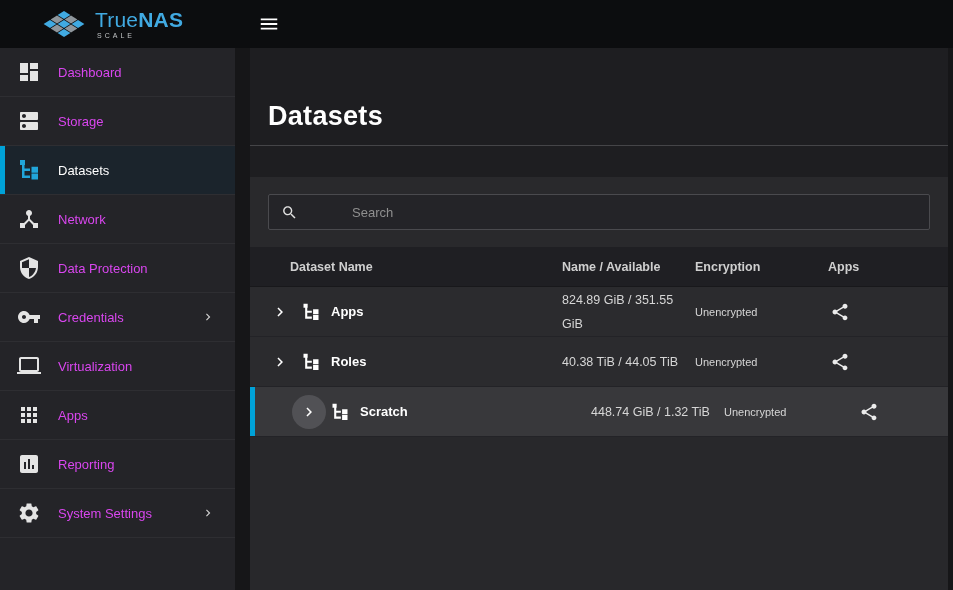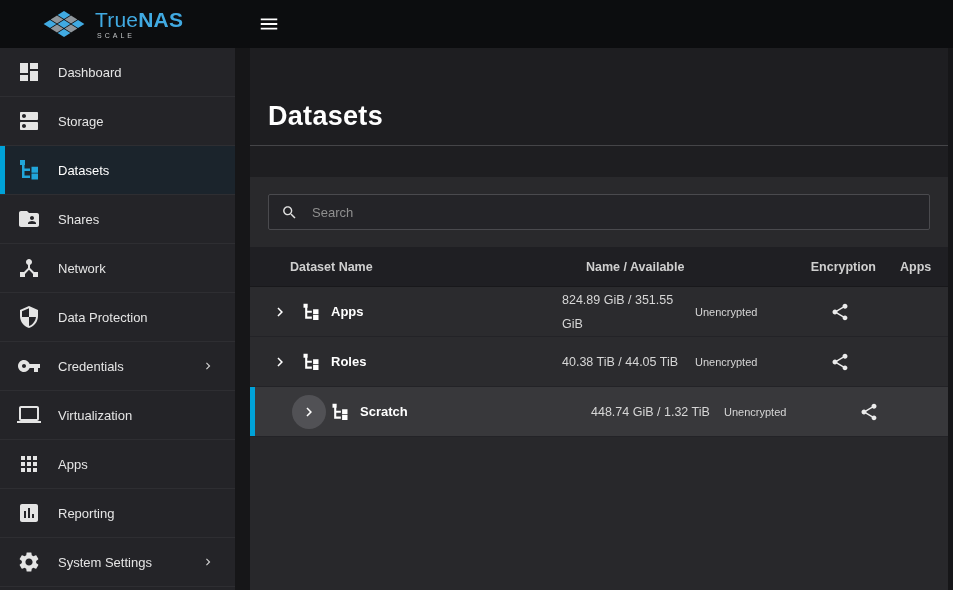--- a/index.html
+++ b/index.html
@@ -26,51 +26,51 @@
 
   
   .layout { flex:1; display:flex; background:#161618; min-height:0; }
 
   
   .sidebar { width:235px; flex:0 0 235px; background:#242428; }
   .side-item { height:49px; display:flex; align-items:center; padding-left:17px;
                border-bottom:1px solid #2e2e32; cursor:pointer; position:relative; }
   .side-item .si-icon { width:24px; height:24px; color:#e4e4e4; margin-right:17px; flex:0 0 24px; }
   .side-item .si-icon svg { width:24px; height:24px; display:block; }
-  .side-item .si-label { font-size:13px; color:#e5e5e5; }
+  .side-item .si-label { font-size:13px; color:#d946ef; }
   .side-item .si-chev { margin-left:auto; margin-right:20px; width:14px; height:14px; color:#d0d0d0; }
   .side-item .si-chev svg { width:14px; height:14px; display:block; }
   .side-item.active { background:#1b242c; box-shadow:inset 5px 0 0 var(--accent,#00a2d8); }
   .side-item.active .si-icon { color:#21a5d9; }
   .side-item.active .si-label { color:#ffffff; }
 
   
   .content { flex:1; display:flex; flex-direction:column; margin-left:15px; margin-right:5px; min-width:0; }
   .page-header { height:98px; flex:0 0 98px; background:#1e1e21; border-bottom:1px solid #454548;
                  display:flex; align-items:flex-end; padding:0 0 13px 18px; }
   .page-header h1 { margin:0; font-size:27px; font-weight:bold; color:#ffffff; letter-spacing:0.3px; }
   .header-spacer { height:31px; flex:0 0 31px; background:#1e1e21; }
 
   .panel { flex:1; background:#29292c; display:flex; flex-direction:column; min-height:0; }
   .search-wrap { padding:17px 18px; }
   .search-box { height:36px; border:1px solid #4a4a4e; background:#242428; border-radius:2px;
                 display:flex; align-items:center; padding:0 12px; }
   .search-box .s-icon { width:17px; height:17px; color:#e0e0e0; margin-right:12px; flex:0 0 17px; }
   .search-box .s-icon svg { width:17px; height:17px; display:block; }
   .search-box input { flex:1; background:transparent; border:none; outline:none;
-                      color:#f0abfc; font-size:13px; font-family:inherit; }
+                      color:#f0abfc; font-size:13px; font-family:inherit;margin-left:40px; }
   .search-box input::placeholder { color:#8f8f8f; }
 
   
   .thead { height:40px; flex:0 0 40px; background:#1f1f23; display:flex; align-items:center;
-           border-bottom:1px solid #18181b;gap:24px; }
+           border-bottom:1px solid #18181b; }
   .th { font-size:12.5px; font-weight:bold; color:#cfcfcf; cursor:pointer; }
   .c-name { flex:0 0 312px; padding-left:40px; }
   .c-used { flex:0 0 133px; }
-  .c-enc  { flex:0 0 133px;text-align:right; }
+  .c-enc  { flex:0 0 133px; }
   .c-roles{ flex:1; }
 
   .trow { height:50px; flex:0 0 50px; background:#2b2b2e; display:flex; align-items:center;
           border-bottom:1px solid #232327; cursor:pointer; }
   .trow.selected { background:#38383b; box-shadow:inset 5px 0 0 var(--accent,#00a2d8);padding-left:29px; }
   .name-cell { flex:0 0 312px; display:flex; align-items:center; padding-left:13px; }
   .expander { width:34px; height:34px; display:flex; align-items:center; justify-content:center;
               color:#ffffff; margin-right:4px; flex:0 0 34px; cursor:pointer; }
   .expander svg { width:18px; height:18px; }
   .trow.selected .expander { background:#515155; border-radius:50%; }
@@ -139,28 +139,20 @@
           <span class="si-icon">
             <svg viewBox="0 0 24 24" fill="currentColor">
               <path d="M3 2h5v5H3z M5 7h2.5v3.5H13v2.5H7.5v4.5H13v2.5H5z M14.5 8.75h6.5v6h-6.5z M14.5 15.5h6.5v6h-6.5z"></path>
             </svg>
           </span>
           <span class="si-label">Datasets</span>
         </div>
         <div class="side-item">
           <span class="si-icon">
             <svg viewBox="0 0 24 24" fill="currentColor">
-              <path d="M20 6h-8l-2-2H4c-1.1 0-2 .9-2 2v12c0 1.1.9 2 2 2h16c1.1 0 2-.9 2-2V8c0-1.1-.9-2-2-2zm-5 3c1.1 0 2 .9 2 2s-.9 2-2 2-2-.9-2-2 .9-2 2-2zm4 8h-8v-1c0-1.33 2.67-2 4-2s4 .67 4 2v1z"></path>
-            </svg>
-          </span>
-          <span class="si-label">Shares</span>
-        </div>
-        <div class="side-item">
-          <span class="si-icon">
-            <svg viewBox="0 0 24 24" fill="currentColor">
               <path d="M17 16l-4-4V8.82C14.16 8.4 15 7.3 15 6c0-1.66-1.34-3-3-3S9 4.34 9 6c0 1.3.84 2.4 2 2.82V12l-4 4H3v5h5v-3.05l4-4.2 4 4.2V21h5v-5h-4z"></path>
             </svg>
           </span>
           <span class="si-label">Network</span>
         </div>
         <div class="side-item">
           <span class="si-icon">
             <svg viewBox="0 0 24 24" fill="currentColor">
               <path d="M12 1L3 5v6c0 5.55 3.84 10.74 9 12 5.16-1.26 9-6.45 9-12V5l-9-4zm0 10.99h7c-.53 4.12-3.28 7.79-7 8.94V12H5V6.3l7-3.11v8.8z"></path>
             </svg>

